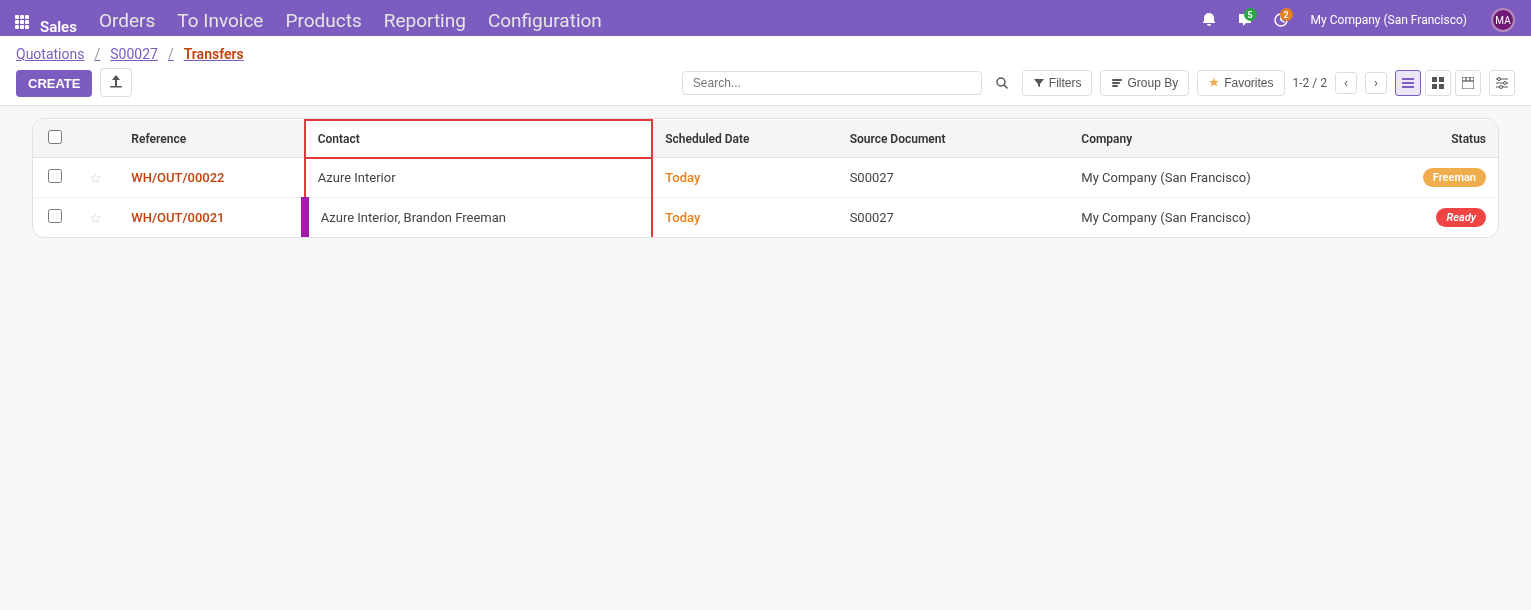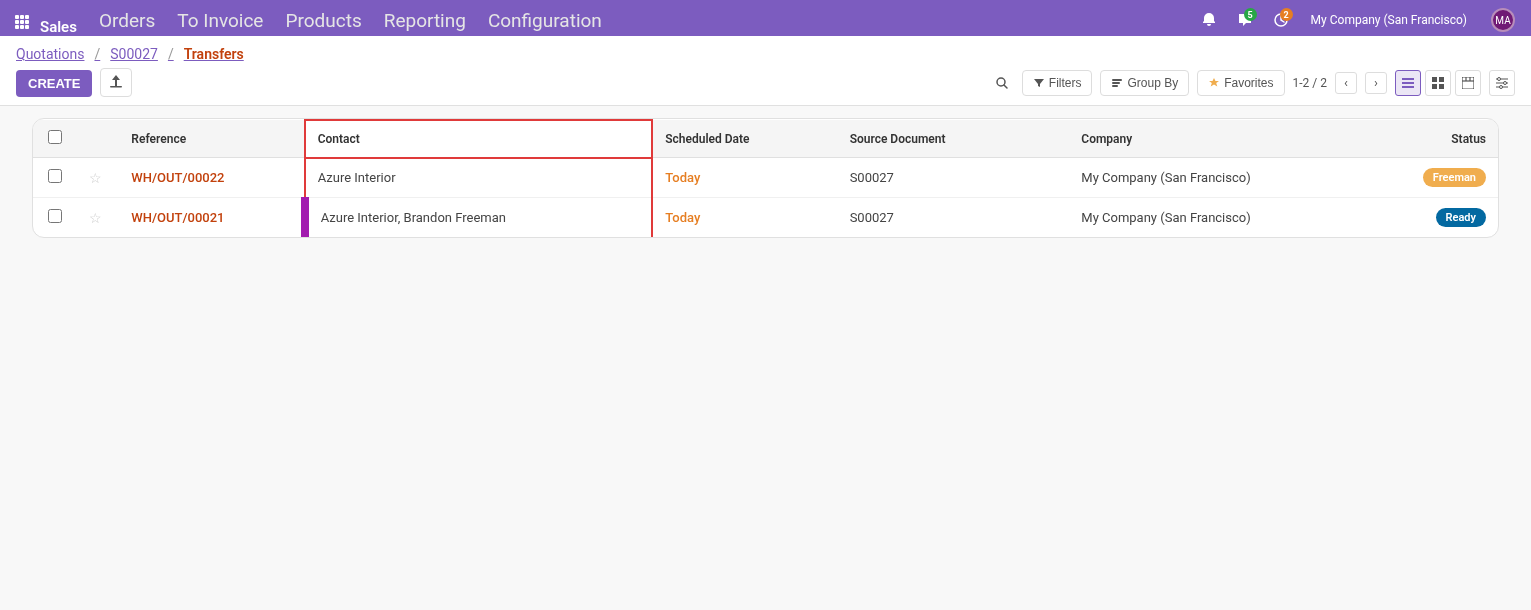--- a/index.html
+++ b/index.html
@@ -113,21 +113,21 @@
     .star-icon { color: #ccc; cursor: pointer; font-size: 14px; }
 
     .ref-link { color: #c2410c; cursor: pointer; font-weight: 500; }
 
     .date-today { color: #e67e22; font-weight: 500; }
 
     .status-badge {
       display: inline-block; border-radius: 20px; padding: 3px 10px; font-size: 11px; font-weight: 600; color: white; text-align: center;
     }
     .status-waiting { background: #f0ad4e; }
-    .status-ready { background: #0369a1; }
+    .status-ready { background: #ef4444; font-style: italic; }
 
     
     .contact-col-header {
       border: 2px solid #e03a3a !important;
       background: white !important;
     }
     .contact-cell {
       border-left: 2px solid #e03a3a;
       border-right: 2px solid #e03a3a;
     }
@@ -208,20 +208,21 @@
     <div style="display:flex;align-items:flex-end;gap:8px;">
       <button class="btn-create">CREATE</button>
       <button class="btn-icon">
         <svg width="14" height="14" viewBox="0 0 14 14" fill="#555">
             <path d="M7 1L3 6h3v7h2V6h3L7 1z"></path>
             <rect x="1" y="12" width="12" height="1.5" rx="0.75"></rect>
           </svg>
       </button>
     </div>
     <div class="controls-right">
+      <input type="text" class="search-box" placeholder="Search..." style="">
       <span class="topnav-icon-btn" style="color:#555; width:24px; height:24px; border: none;">
         <svg width="14" height="14" viewBox="0 0 14 14" fill="#555">
             <circle cx="6" cy="6" r="4" fill="none" stroke="#555" stroke-width="1.5"></circle>
             <path d="M9 9l3 3" stroke="#555" stroke-width="1.5" stroke-linecap="round"></path>
           </svg>
       </span>
       <button class="filter-btn">
         <svg width="12" height="12" viewBox="0 0 12 12" fill="#555">
             <path d="M1 2h10l-4 5v3l-2-1V7L1 2z"></path>
           </svg>

